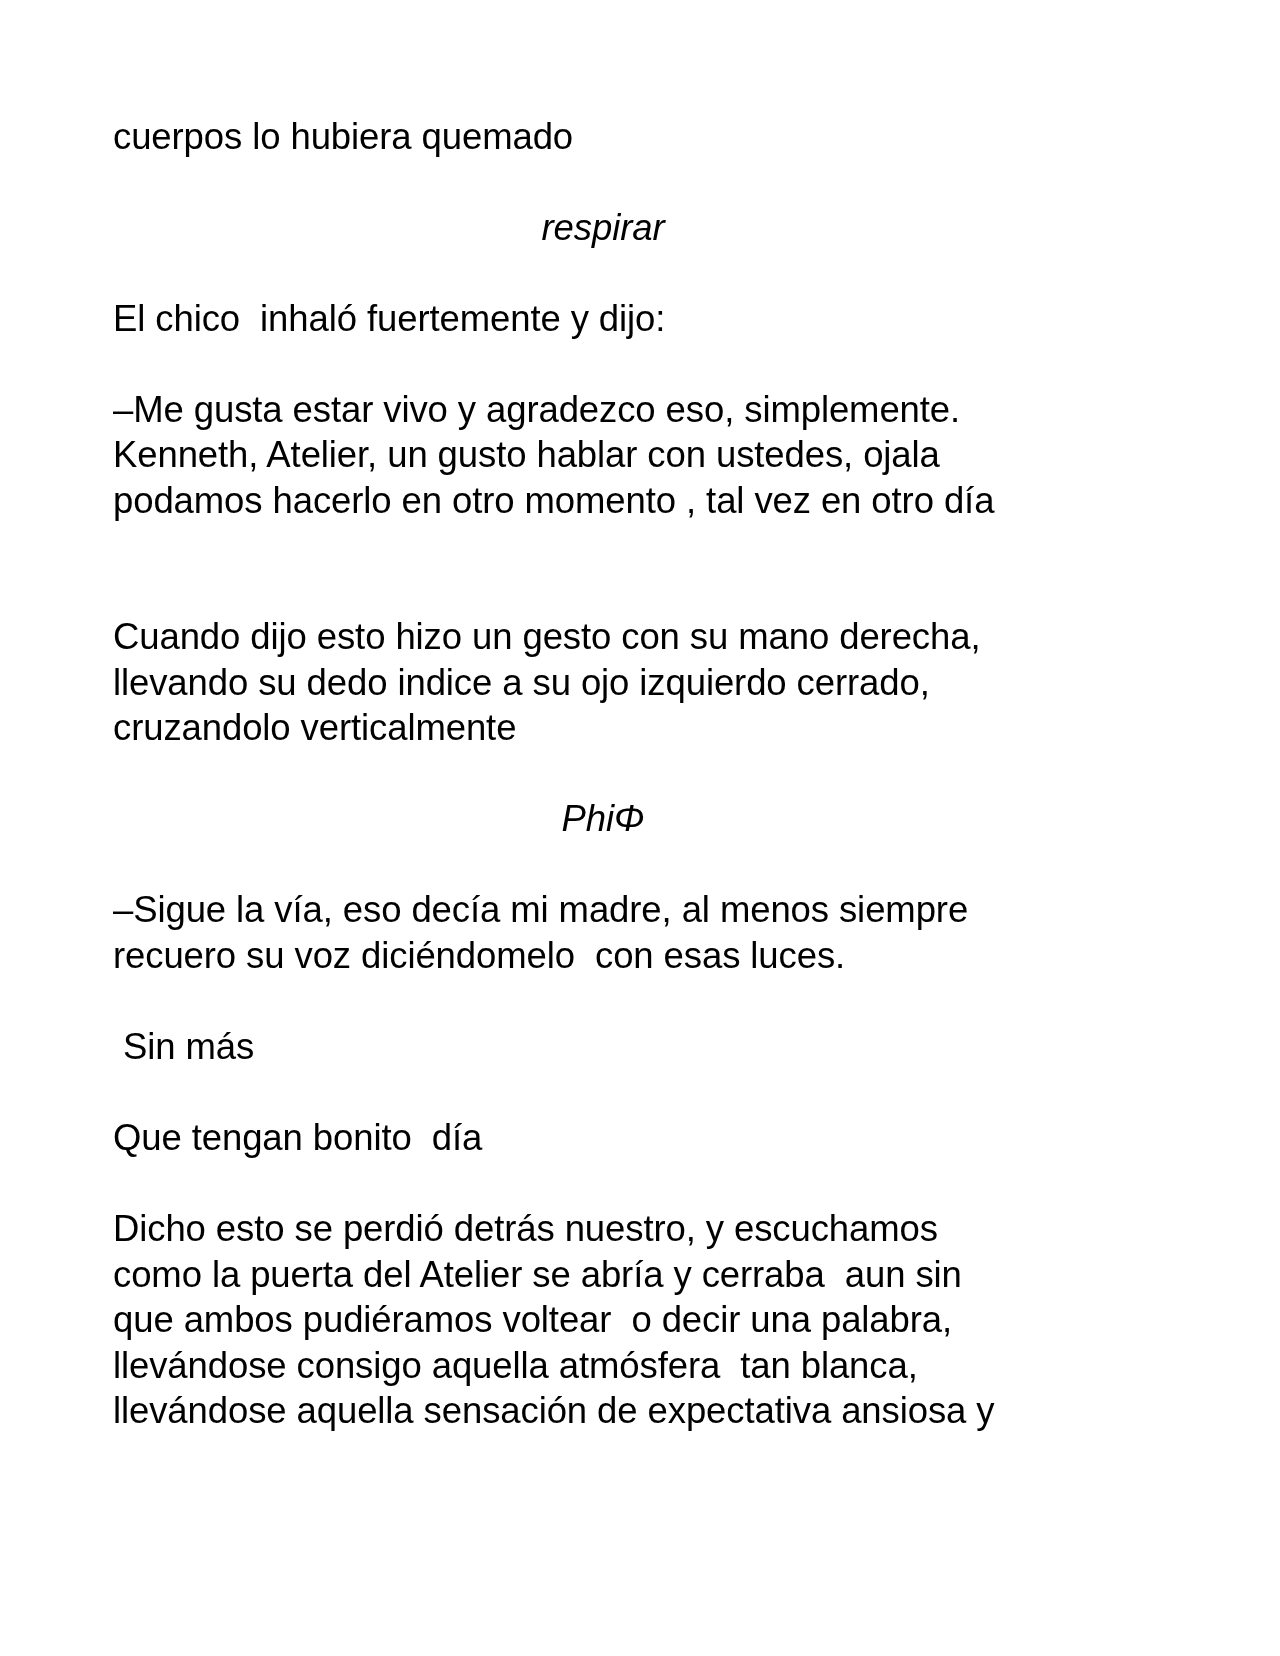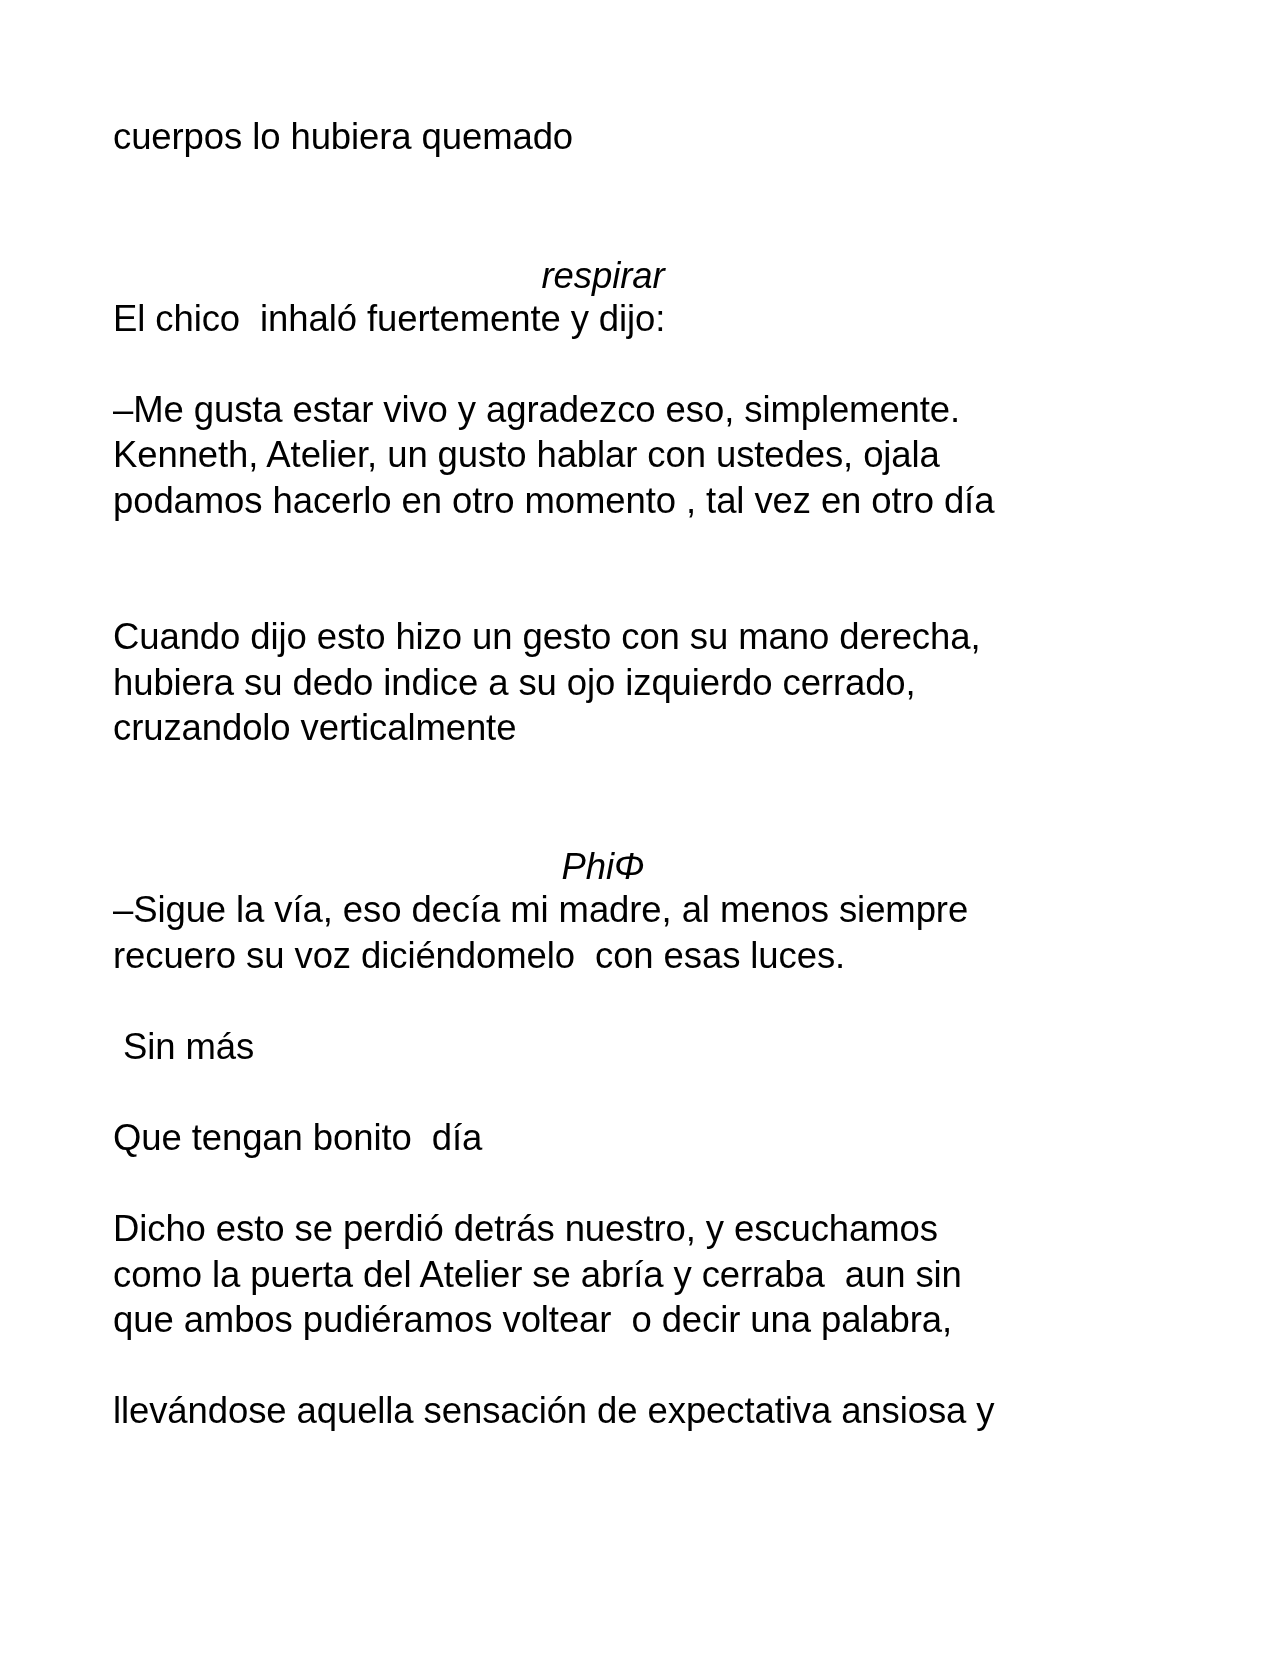--- a/index.html
+++ b/index.html
@@ -29,47 +29,47 @@
       font-size: 36.5px;
       line-height: 45.5px;
       white-space: pre;
       letter-spacing: -0.1px;
     }
     .center {
       left: 0;
       width: 1206px;
       text-align: center;
       font-style: italic;
-      margin-top: 48px;
     }
   </style>
 </head>
 <body>
 
 <div class="page">
   <div class="line" style="top:114px">cuerpos lo hubiera quemado</div>
 
   <div class="line center" style="top:205px">respirar</div>
 
   <div class="line" style="top:296px">El chico  inhaló fuertemente y dijo:</div>
 
   <div class="line" style="top:387px">–Me gusta estar vivo y agradezco eso, simplemente.</div>
   <div class="line" style="top:432px">Kenneth, Atelier, un gusto hablar con ustedes, ojala</div>
   <div class="line" style="top:478px">podamos hacerlo en otro momento , tal vez en otro día</div>
 
   <div class="line" style="top:614px">Cuando dijo esto hizo un gesto con su mano derecha,</div>
-  <div class="line" style="top:660px">hubiera su dedo indice a su ojo izquierdo cerrado,</div>
+  <div class="line" style="top:660px">llevando su dedo indice a su ojo izquierdo cerrado,</div>
   <div class="line" style="top:705px">cruzandolo verticalmente</div>
 
   <div class="line" style="top:887px">–Sigue la vía, eso decía mi madre, al menos siempre</div>
 
   <div class="line center" style="top:796px">PhiΦ</div>
   <div class="line" style="top:933px">recuero su voz diciéndomelo  con esas luces.</div>
 
   <div class="line" style="top:1024px"> Sin más</div>
 
   <div class="line" style="top:1115px">Que tengan bonito  día</div>
 
   <div class="line" style="top:1206px">Dicho esto se perdió detrás nuestro, y escuchamos</div>
   <div class="line" style="top:1252px">como la puerta del Atelier se abría y cerraba  aun sin</div>
   <div class="line" style="top:1297px">que ambos pudiéramos voltear  o decir una palabra,</div>
+  <div class="line" style="top:1343px">llevándose consigo aquella atmósfera  tan blanca,</div>
   <div class="line" style="top:1388px">llevándose aquella sensación de expectativa ansiosa y</div>
 </div>
 
 </body></html>

